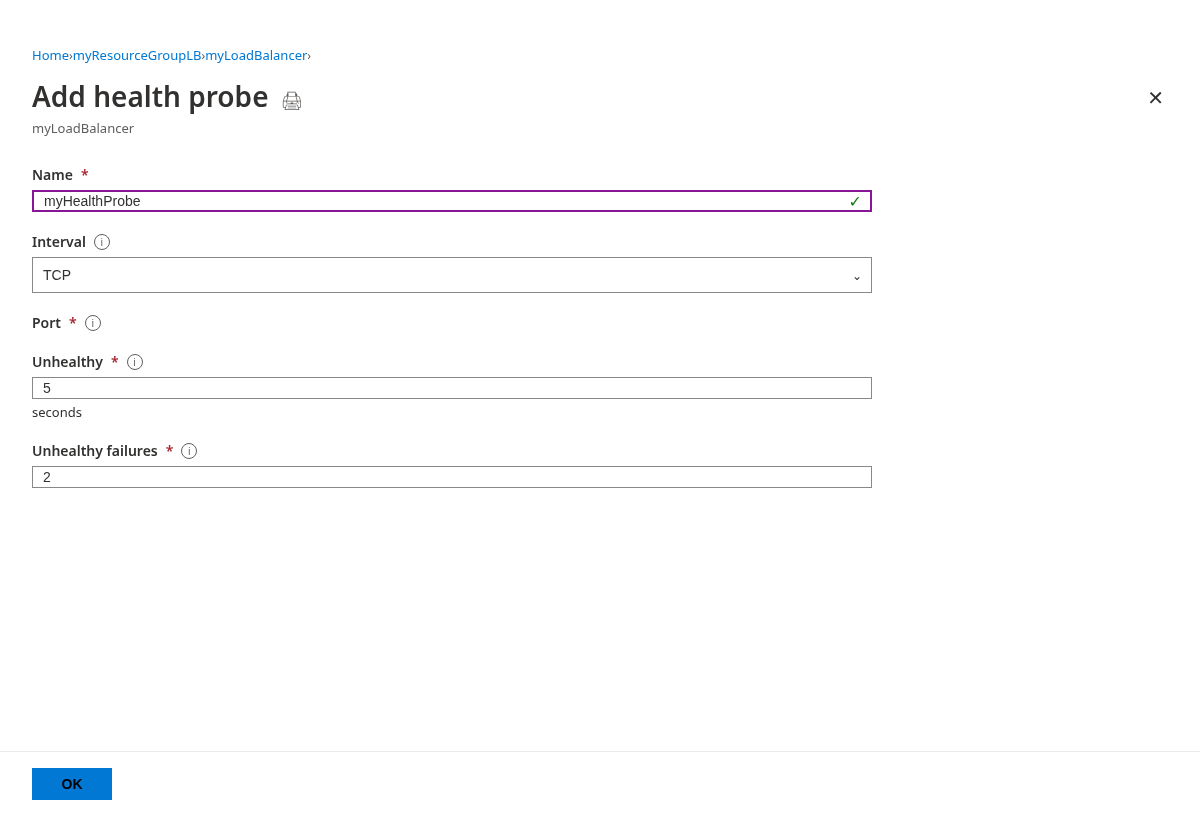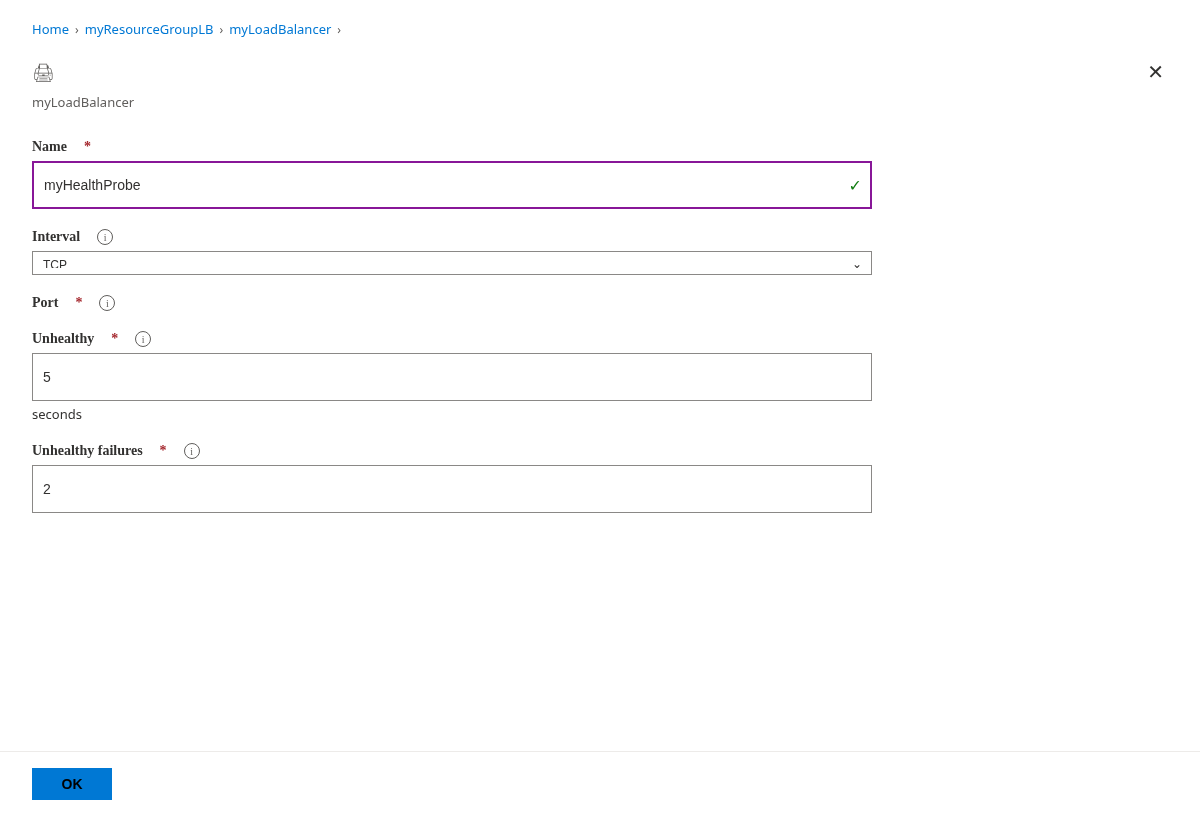--- a/index.html
+++ b/index.html
@@ -24,22 +24,22 @@
       background: #fff;
       position: relative;
       display: flex;
       flex-direction: column;
     }
 
     .breadcrumb {
       display: flex;
       align-items: center;
       padding: 20px 32px 8px 32px;
-      gap: 6px;
       font-size: 13px;
+      margin-top: 26px;
     }
 
     .breadcrumb a {
       color: #0078d4;
       text-decoration: none;
     }
 
     .breadcrumb-separator {
       color: #605e5c;
       font-size: 12px;
@@ -91,27 +91,26 @@
       flex: 1;
       overflow-y: auto;
     }
 
     .form-group {
       margin-bottom: 20px;
     }
 
     .form-label {
       display: flex;
-      align-items: flex-end;
-      gap: 17px;
+      align-items: center;
+      gap: 8px;
       margin-bottom: 6px;
       font-size: 14px;
       font-weight: 600;
       color: #323130;
-      font-family: Liberation Serif, serif;
     }
 
     .required-star {
       color: #a4262c;
     }
 
     .info-icon {
       display: inline-flex;
       align-items: center;
       justify-content: center;
@@ -122,21 +121,21 @@
       font-size: 10px;
       color: #605e5c;
       cursor: help;
       font-style: normal;
       font-weight: normal;
     }
 
     .form-input {
       width: 100%;
       max-width: 840px;
-      height: 48px;
+      height: 22px;
       padding: 8px 10px;
       border: 1px solid #8a8886;
       background: #fff;
       font-size: 14px;
       color: #323130;
       outline: none;
     }
 
     .form-input.name-input {
       border: 2px solid #881798;
@@ -157,25 +156,25 @@
       font-size: 16px;
     }
 
     .form-select-wrapper {
       position: relative;
       max-width: 840px;
     }
 
     .form-select {
       width: 100%;
-      height: 24px;
+      height: 36px;
       padding: 6px 10px;
       border: 1px solid #8a8886;
       background: #fff;
-      font-size: 12px;
+      font-size: 14px;
       color: #323130;
       appearance: none;
       cursor: pointer;
       outline: none;
     }
 
     .select-chevron {
       position: absolute;
       right: 10px;
       top: 50%;
@@ -221,20 +220,21 @@
     <a href="#">Home</a>
     <span class="breadcrumb-separator">›</span>
     <a href="#">myResourceGroupLB</a>
     <span class="breadcrumb-separator">›</span>
     <a href="#">myLoadBalancer</a>
     <span class="breadcrumb-separator">›</span>
   </nav>
 
   <div class="header-row">
     <div class="header-left">
+      <h1 class="page-title">Add health probe</h1>
       <span class="print-icon">🖨</span>
     </div>
     <span class="close-icon">✕</span>
   </div>
 
   <div class="subtitle">myLoadBalancer</div>
 
   <div class="form-content">
 
     <div class="form-group">

